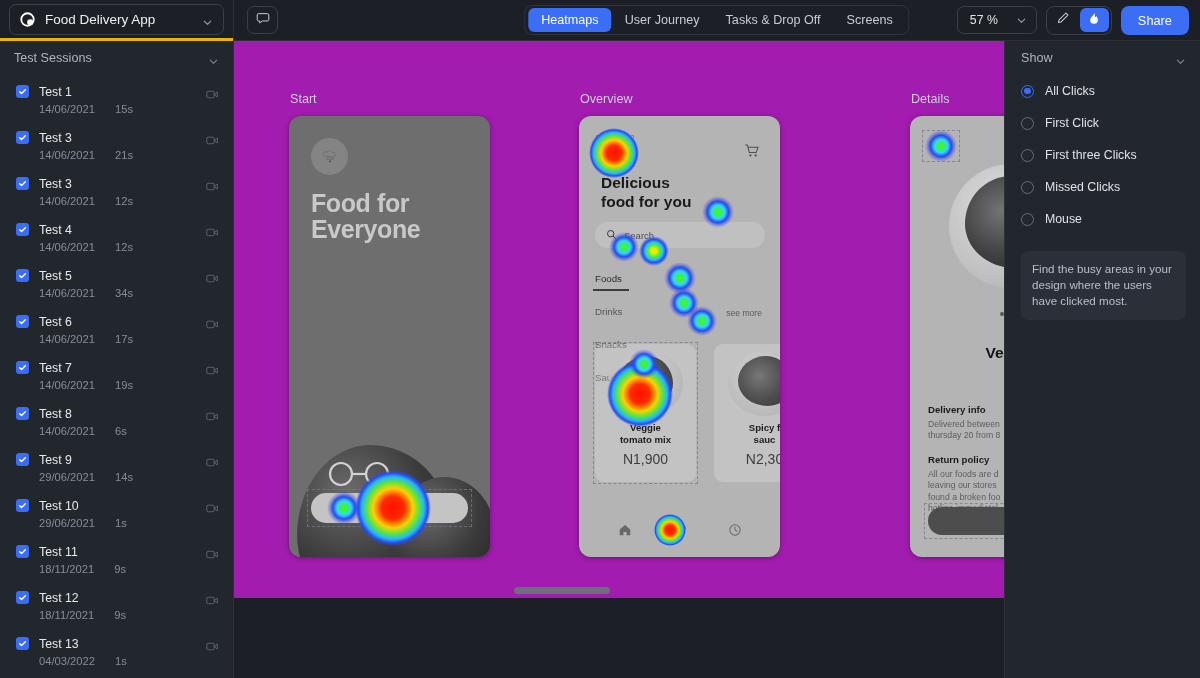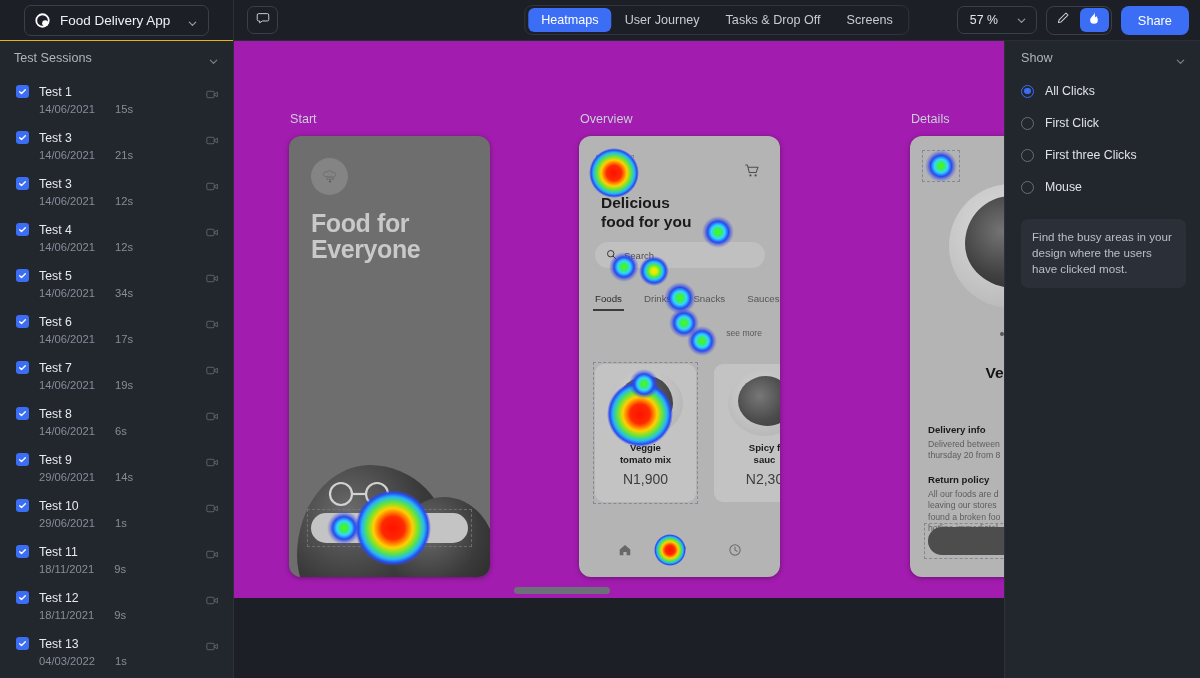--- a/index.html
+++ b/index.html
@@ -20,22 +20,22 @@
     border-right: 1px solid #2d323a;
     display: flex; flex-direction: column;
     flex: 0 0 234px;
     position: relative;
     z-index: 5;
   }
   .sidebar-top {
     height: 41px;
     background: #1c1f25;
     display: flex; align-items: center;
-    padding: 0 24px;
-    border-bottom: 1px solid #eab308;
+    padding: 0 9px;
+    border-bottom: 3px solid #eab308;
     flex: 0 0 41px;
   }
   .project-select {
     width: 216px; height: 31px;
     border: 1px solid #3a3f48;
     border-radius: 7px;
     display: flex; align-items: center;
     padding: 0 10px 0 9px;
     gap: 9px;
     background: transparent;
@@ -137,21 +137,21 @@
   .tool.active { background: #3b6df5; }
   .share-btn {
     height: 29px; padding: 0 17px;
     background: #3b6df5; color: #fff;
     border-radius: 8px; font-size: 12.8px;
     display: flex; align-items: center; cursor: pointer;
   }
 
   
   .canvas { position: absolute; inset: 41px 0 0 0; overflow: hidden; }
-  .screen-wrap { position: absolute; margin-top: 20px; }
+  .screen-wrap { position: absolute; }
   .screen-label {
     font-size: 12.6px; color: #c9ced7; margin-bottom: 10px;
     padding-left: 1px;
   }
   .phone {
     width: 201px; height: 441px;
     border-radius: 12px;
     background: #6e6e6e;
     position: relative; overflow: hidden;
     box-shadow: 0 1px 5px rgba(0,0,0,.35);
@@ -191,21 +191,21 @@
   .ov-cart { position: absolute; right: 20px; top: 27px; width: 16px; height: 16px; }
   .ov-search {
     position: absolute; left: 16px; top: 106px;
     width: 170px; height: 26px; border-radius: 13px;
     background: rgba(255,255,255,.16);
     display: flex; align-items: center; gap: 7px; padding-left: 11px;
   }
   .ov-search span { font-size: 9.5px; color: #4d4d57; }
   .ov-tabs {
     position: absolute; left: 16px; top: 157px;
-    display: flex; gap: 22px; font-size: 9.7px; color: #565656;
+    display: flex; gap: 22px; font-size: 9.7px; color: #565656; flex-direction: column;
   }
   .ov-tabs .on { color: #2c2c2c; position: relative; }
   .ov-tabs .on::after {
     content: ""; position: absolute; left: -2px; right: -2px; bottom: -7px;
     height: 1.6px; background: #3c3c3c;
   }
   .see-more { position: absolute; right: 18px; top: 192px; font-size: 8.6px; color: #5a5a5a; }
   .card {
     position: absolute; top: 228px;
     width: 101px; height: 138px; border-radius: 9px;
@@ -834,19 +834,23 @@
         <div class="radio-row">
           <span class="radio"></span>
           <span class="radio-label">First Click</span>
         </div>
         <div class="radio-row">
           <span class="radio"></span>
           <span class="radio-label">First three Clicks</span>
         </div>
         <div class="radio-row">
           <span class="radio"></span>
+          <span class="radio-label">Missed Clicks</span>
+        </div>
+        <div class="radio-row">
+          <span class="radio"></span>
           <span class="radio-label">Mouse</span>
         </div>
       </div>
     <div class="hint">Find the busy areas in your design where the users have clicked most.</div>
   </aside>
 
 </div>
 
 </body></html>

